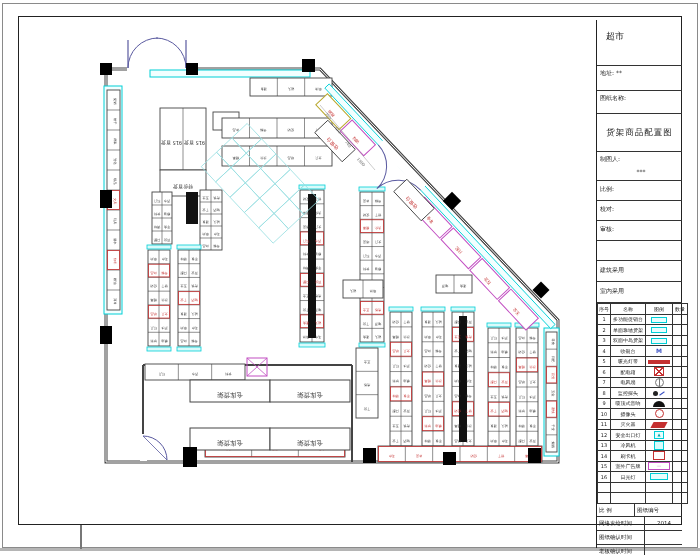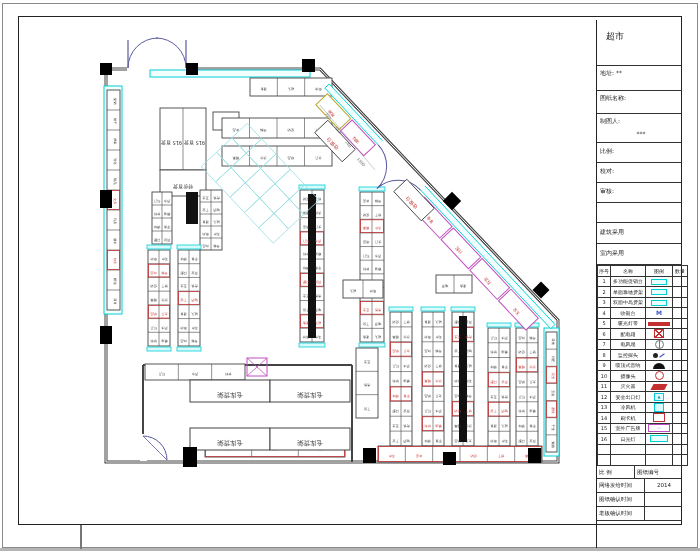--- a/index.html
+++ b/index.html
@@ -599,20 +599,21 @@
       <rect x="535" y="284" width="12" height="12" fill="#000" transform="rotate(45 541 290)"></rect>
     </svg>
 
   <div id="titleblock">
     <div class="tb-cell tb-store">超市</div>
     <div class="tb-cell tb-addr">
       <span>地址:</span>
       <span>**</span>
     </div>
     <div class="tb-cell tb-dwg">图纸名称:</div>
+    <div class="tb-cell tb-title">货架商品配置图</div>
     <div class="tb-cell tb-drafter">
       <span>制图人:</span>
       <span class="val">***</span>
     </div>
     <div class="tb-cell tb-small">比例:</div>
     <div class="tb-cell tb-small">校对:</div>
     <div class="tb-cell tb-small">审核:</div>
     <div class="tb-cell tb-blank"></div>
     <div class="tb-cell tb-use">建筑采用</div>
     <div class="tb-cell tb-use">室内采用</div>

